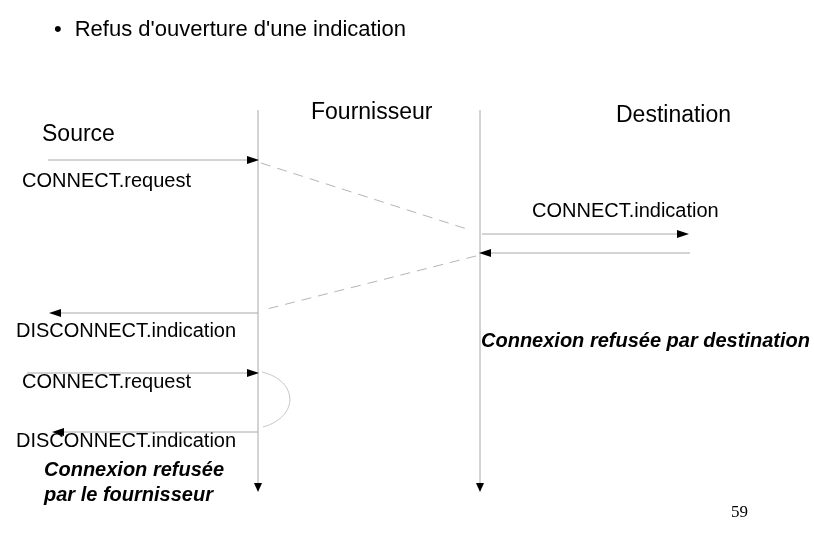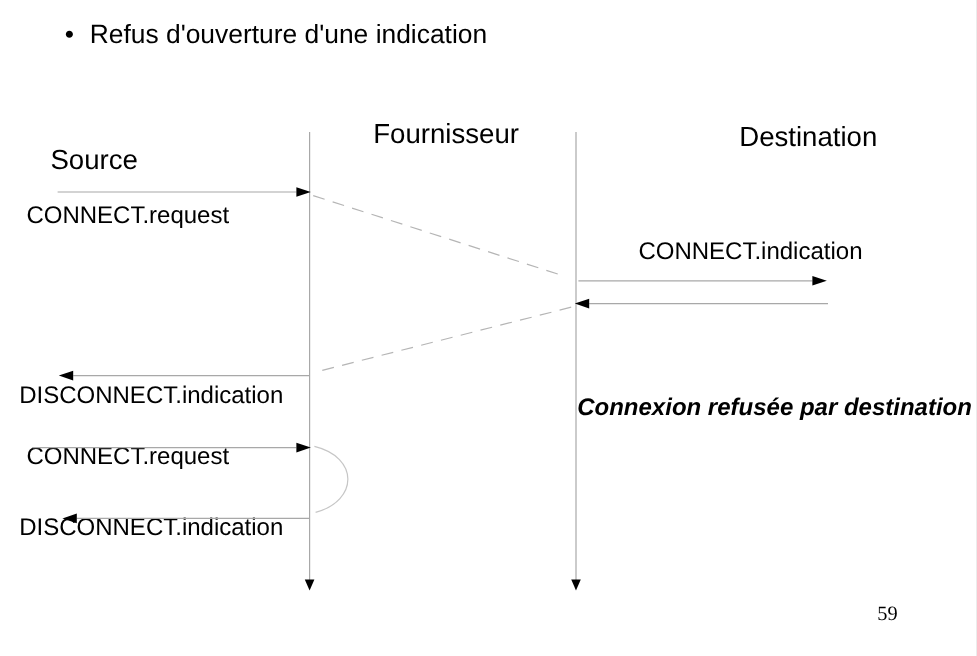--- a/index.html
+++ b/index.html
@@ -59,20 +59,24 @@
   <div class="abs col-header hdr-destination">Destination</div>
   <div class="abs col-header hdr-provider">Fournisseur</div>
 
   <div class="abs msg lbl-connect-request-1">CONNECT.request</div>
   <div class="abs msg lbl-connect-indication">CONNECT.indication</div>
   <div class="abs msg lbl-disconnect-indication-1">DISCONNECT.indication</div>
   <div class="abs msg lbl-connect-request-2">CONNECT.request</div>
   <div class="abs msg lbl-disconnect-indication-2">DISCONNECT.indication</div>
 
   <div class="abs note lbl-refused-destination">Connexion refusée par destination</div>
+  <div class="abs note lbl-refused-provider">
+    <div>Connexion refusée</div>
+    <div>par le fournisseur</div>
+  </div>
 
   <div class="abs page-number">59</div>
 
   <svg class="diagram" width="814" height="547" viewBox="0 0 814 547">
 
     <line class="life" x1="258" y1="110" x2="258" y2="484"></line>
     <line class="life" x1="480" y1="110" x2="480" y2="484"></line>
     <polygon class="head" points="254,483 262,483 258,492"></polygon>
     <polygon class="head" points="476,483 484,483 480,492"></polygon>
 

